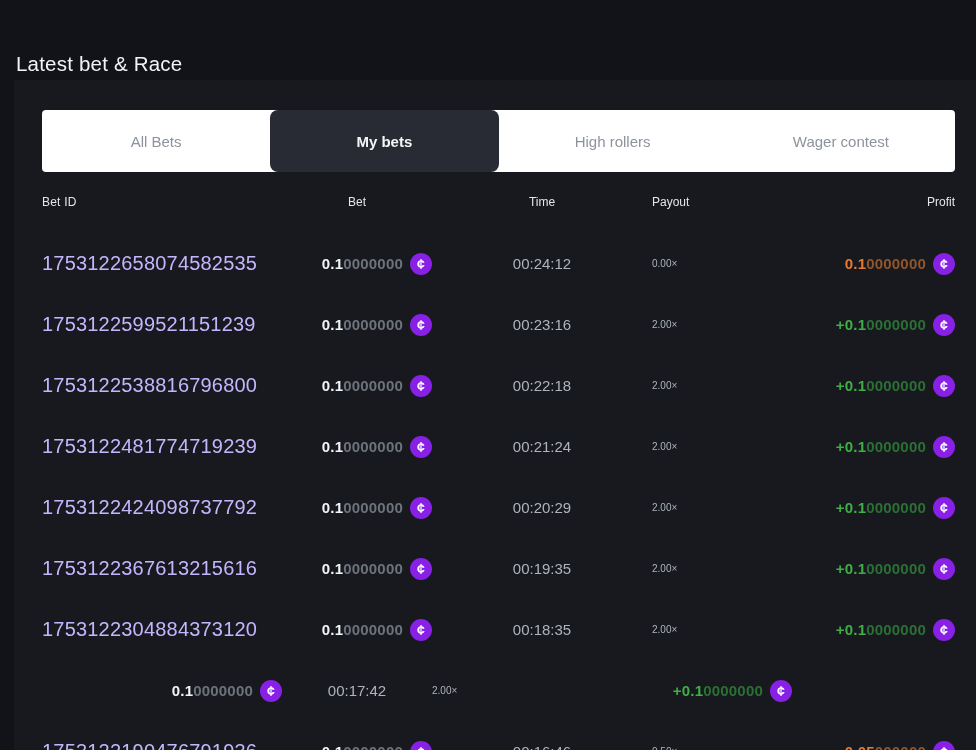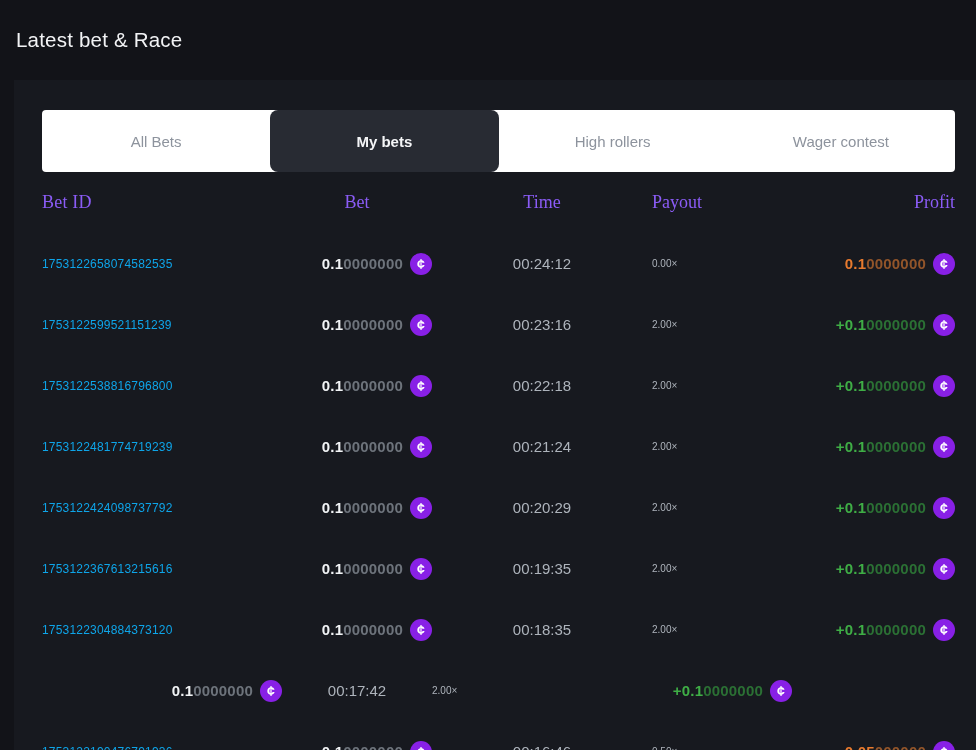--- a/index.html
+++ b/index.html
@@ -3,21 +3,21 @@
 <meta charset="utf-8">
 <style>
   html,body{margin:0;padding:0;}
   body{
     width:976px;height:750px;overflow:hidden;position:relative;
     background:#121318;
     font-family:"Liberation Sans","DejaVu Sans",sans-serif;
     -webkit-font-smoothing:antialiased;
   }
   .page-title{
-    position:absolute;top:28px;left:16px;
+    position:absolute;top:52px;left:16px;
     font-size:20.5px;font-weight:500;color:#f2f3f5;letter-spacing:.2px;
   }
   .panel{
     position:absolute;left:14px;top:80px;right:0;bottom:-100px;
     background:#17191f;
   }
   .tabs{
     margin:30px 21px 0 28px;height:62px;
     background:#ffffff;display:flex;border-radius:4px;
   }
@@ -28,25 +28,25 @@
   .tab.active{
     background:#282b33;color:#f5f6f8;font-weight:700;border-radius:8px;
   }
   .table{padding:0 21px 0 28px;}
   .thead,.trow{
     display:grid;
     grid-template-columns:240px 150px 220px 140px 1fr;
     align-items:center;
   }
   .thead{height:40px;margin-top:10px;}
-  .thead .cell{font-size:18px;color:#8b5cf6;font-family:Liberation Serif, serif;}
+  .thead .cell{font-size:12px;color:#e5e5e5;}
   .tbody{margin-top:11px;}
   .trow{height:61px;}
   .cell{display:flex;align-items:center;}
-  .c-id{justify-content:flex-start;color:#0ea5e9;font-size:12px;letter-spacing:.2px;}
+  .c-id{justify-content:flex-start;color:#c4b5fd;font-size:20px;letter-spacing:.2px;}
   .c-bet{justify-content:flex-end;}
   .thead .c-bet{justify-content:center;}
   .c-time{justify-content:center;color:#aeb4bc;font-size:15px;}
   .c-payout{justify-content:flex-start;color:#aeb4bc;font-size:10px;}
   .c-profit{justify-content:flex-end;}
   .amt{font-size:15px;font-weight:700;letter-spacing:.2px;}
   .v-main{color:#f1f3f5;}
   .v-zeros{color:#6d737b;}
   .win .p-main{color:#3fae46;}
   .win .p-zeros{color:#2b7034;}

